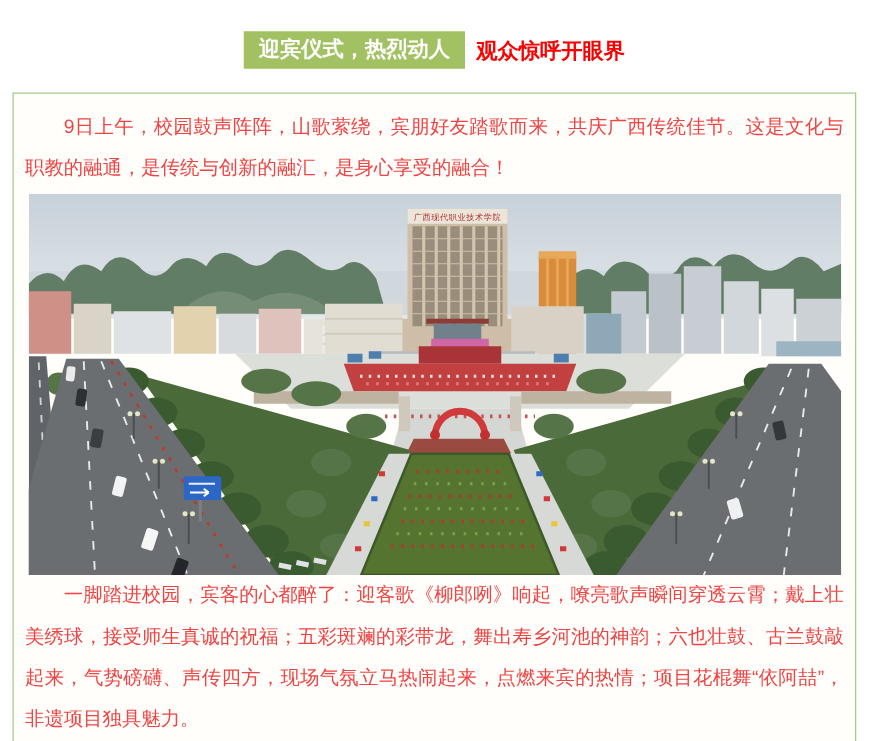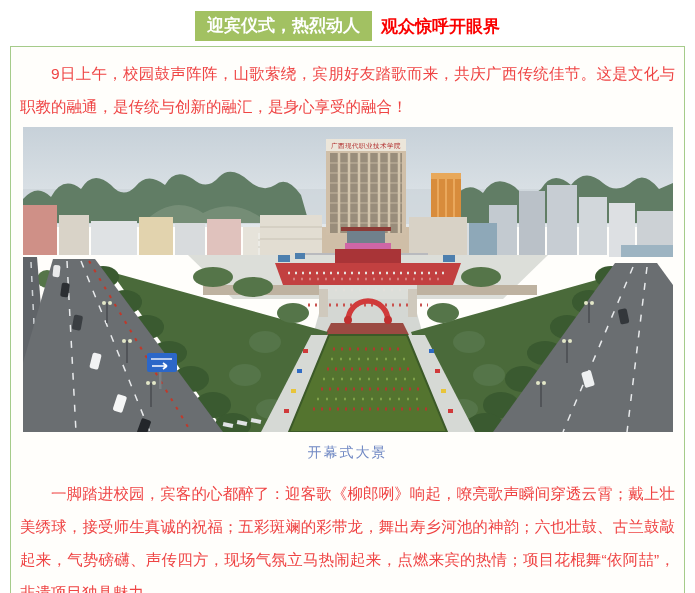--- a/index.html
+++ b/index.html
@@ -8,21 +8,21 @@
     width: 695px; height: 593px;
     background: #ffffff;
     overflow: hidden;
     font-family: "Liberation Sans", "DejaVu Sans", sans-serif;
   }
   .page { width: 695px; height: 593px; overflow: hidden; }
 
   
   .article-header {
     text-align: center;
-    margin: 2px;
+    margin: 16px;
     padding-top: 9px;
     height: 42px;
     white-space: nowrap;
   }
   .header-badge {
     display: inline-block;
     background: #a2c162;
     color: #ffffff;
     font-weight: bold;
     font-size: 17px;
@@ -327,19 +327,18 @@
             <circle cx="563" cy="176" r="2"></circle>
               <circle cx="569" cy="176" r="2"></circle>
             <circle cx="541" cy="214" r="2"></circle>
               <circle cx="547" cy="214" r="2"></circle>
             <circle cx="515" cy="256" r="2"></circle>
               <circle cx="521" cy="256" r="2"></circle>
           </g>
         </g>
       </svg>
 
-      <figcaption class="photo-caption">开幕式大景</figcaption>
     </figure>
 
     <p class="para">一脚踏进校园，宾客的心都醉了：迎客歌《柳郎咧》响起，嘹亮歌声瞬间穿透云霄；戴上壮美绣球，接受师生真诚的祝福；五彩斑斓的彩带龙，舞出寿乡河池的神韵；六也壮鼓、古兰鼓敲起来，气势磅礴、声传四方，现场气氛立马热闹起来，点燃来宾的热情；项目花棍舞“依阿喆”，非遗项目独具魅力。</p>
 
   </div>
 </div>
 
 </body></html>

